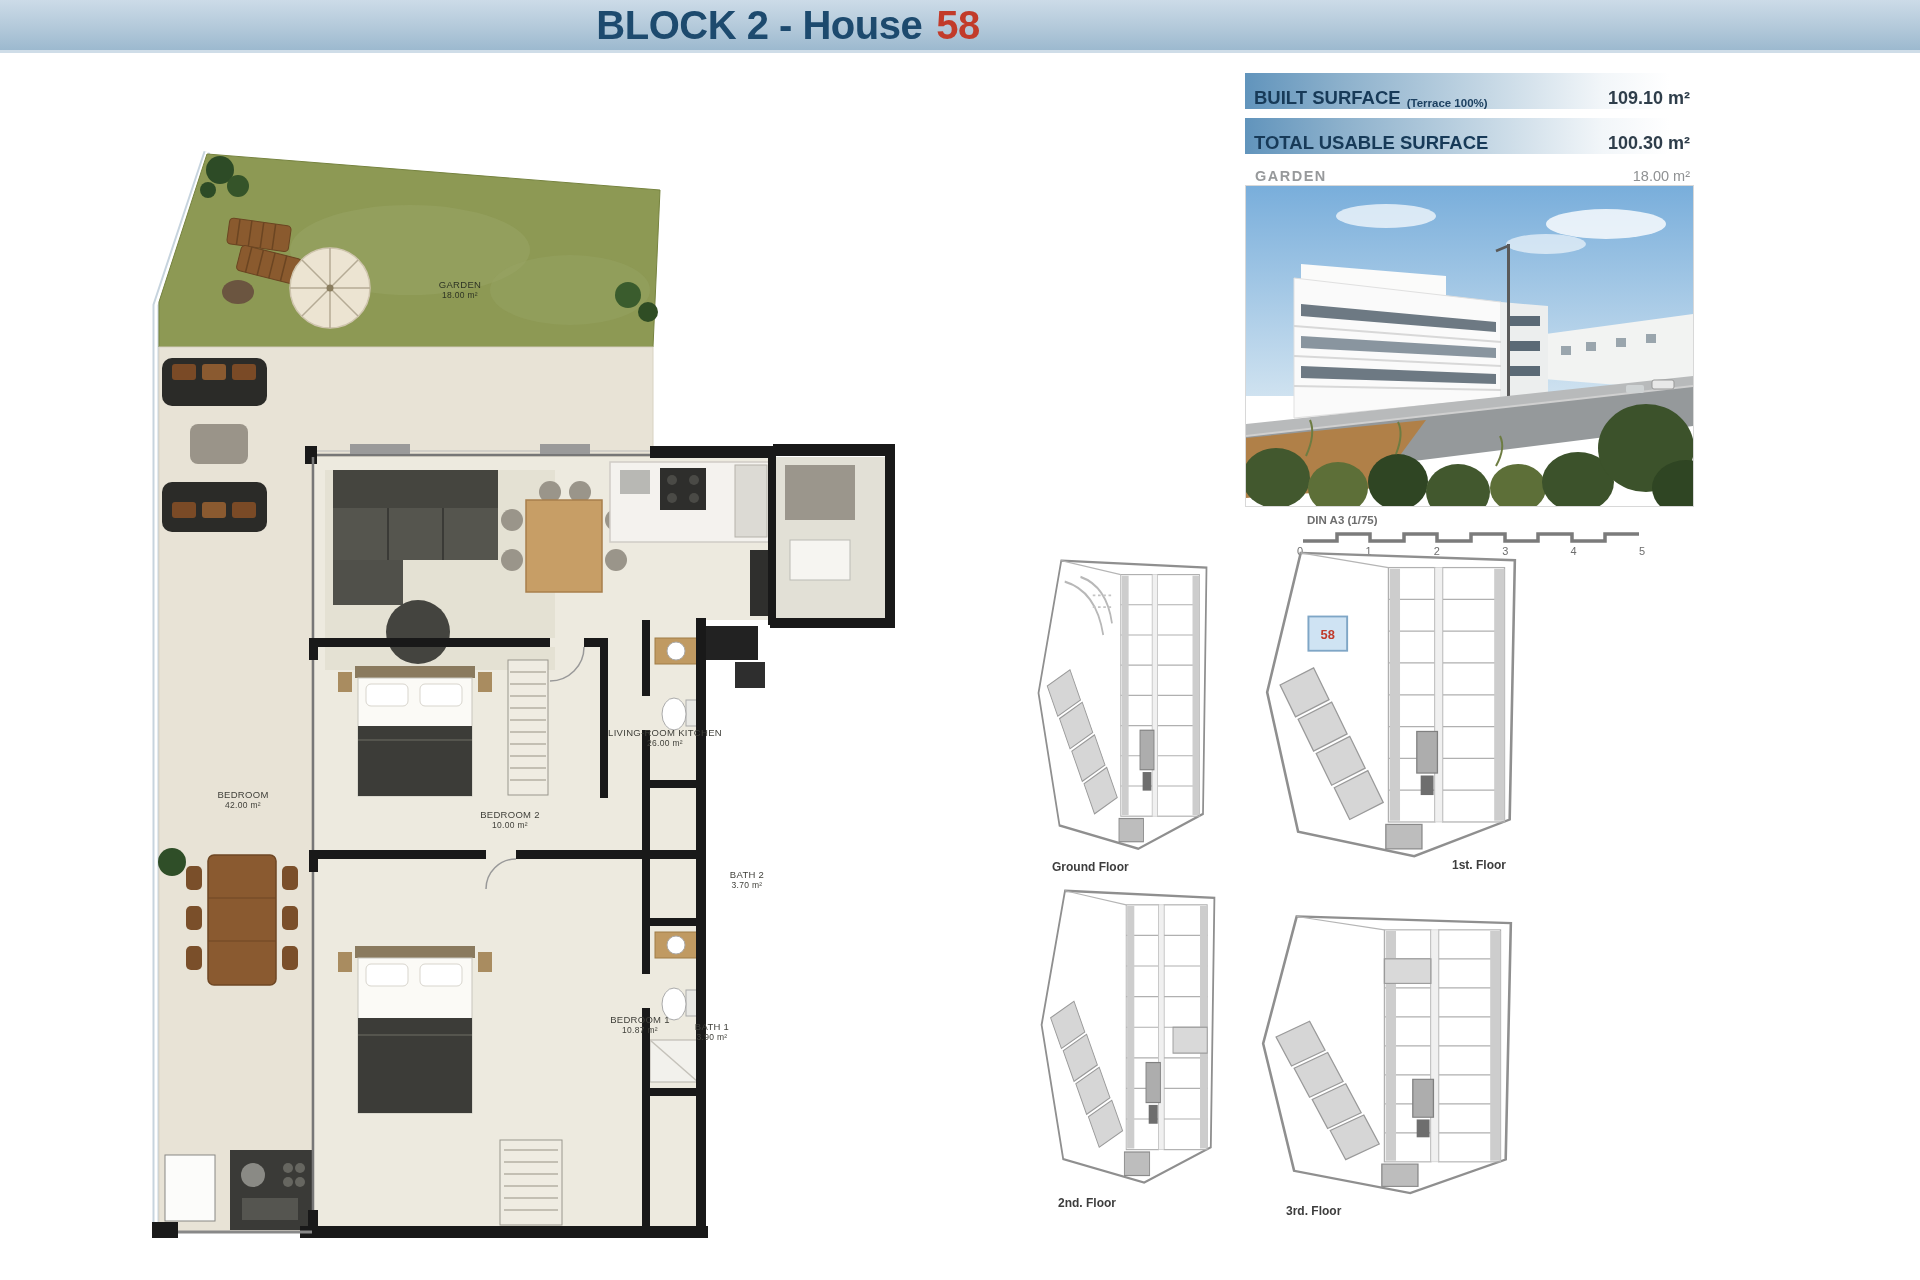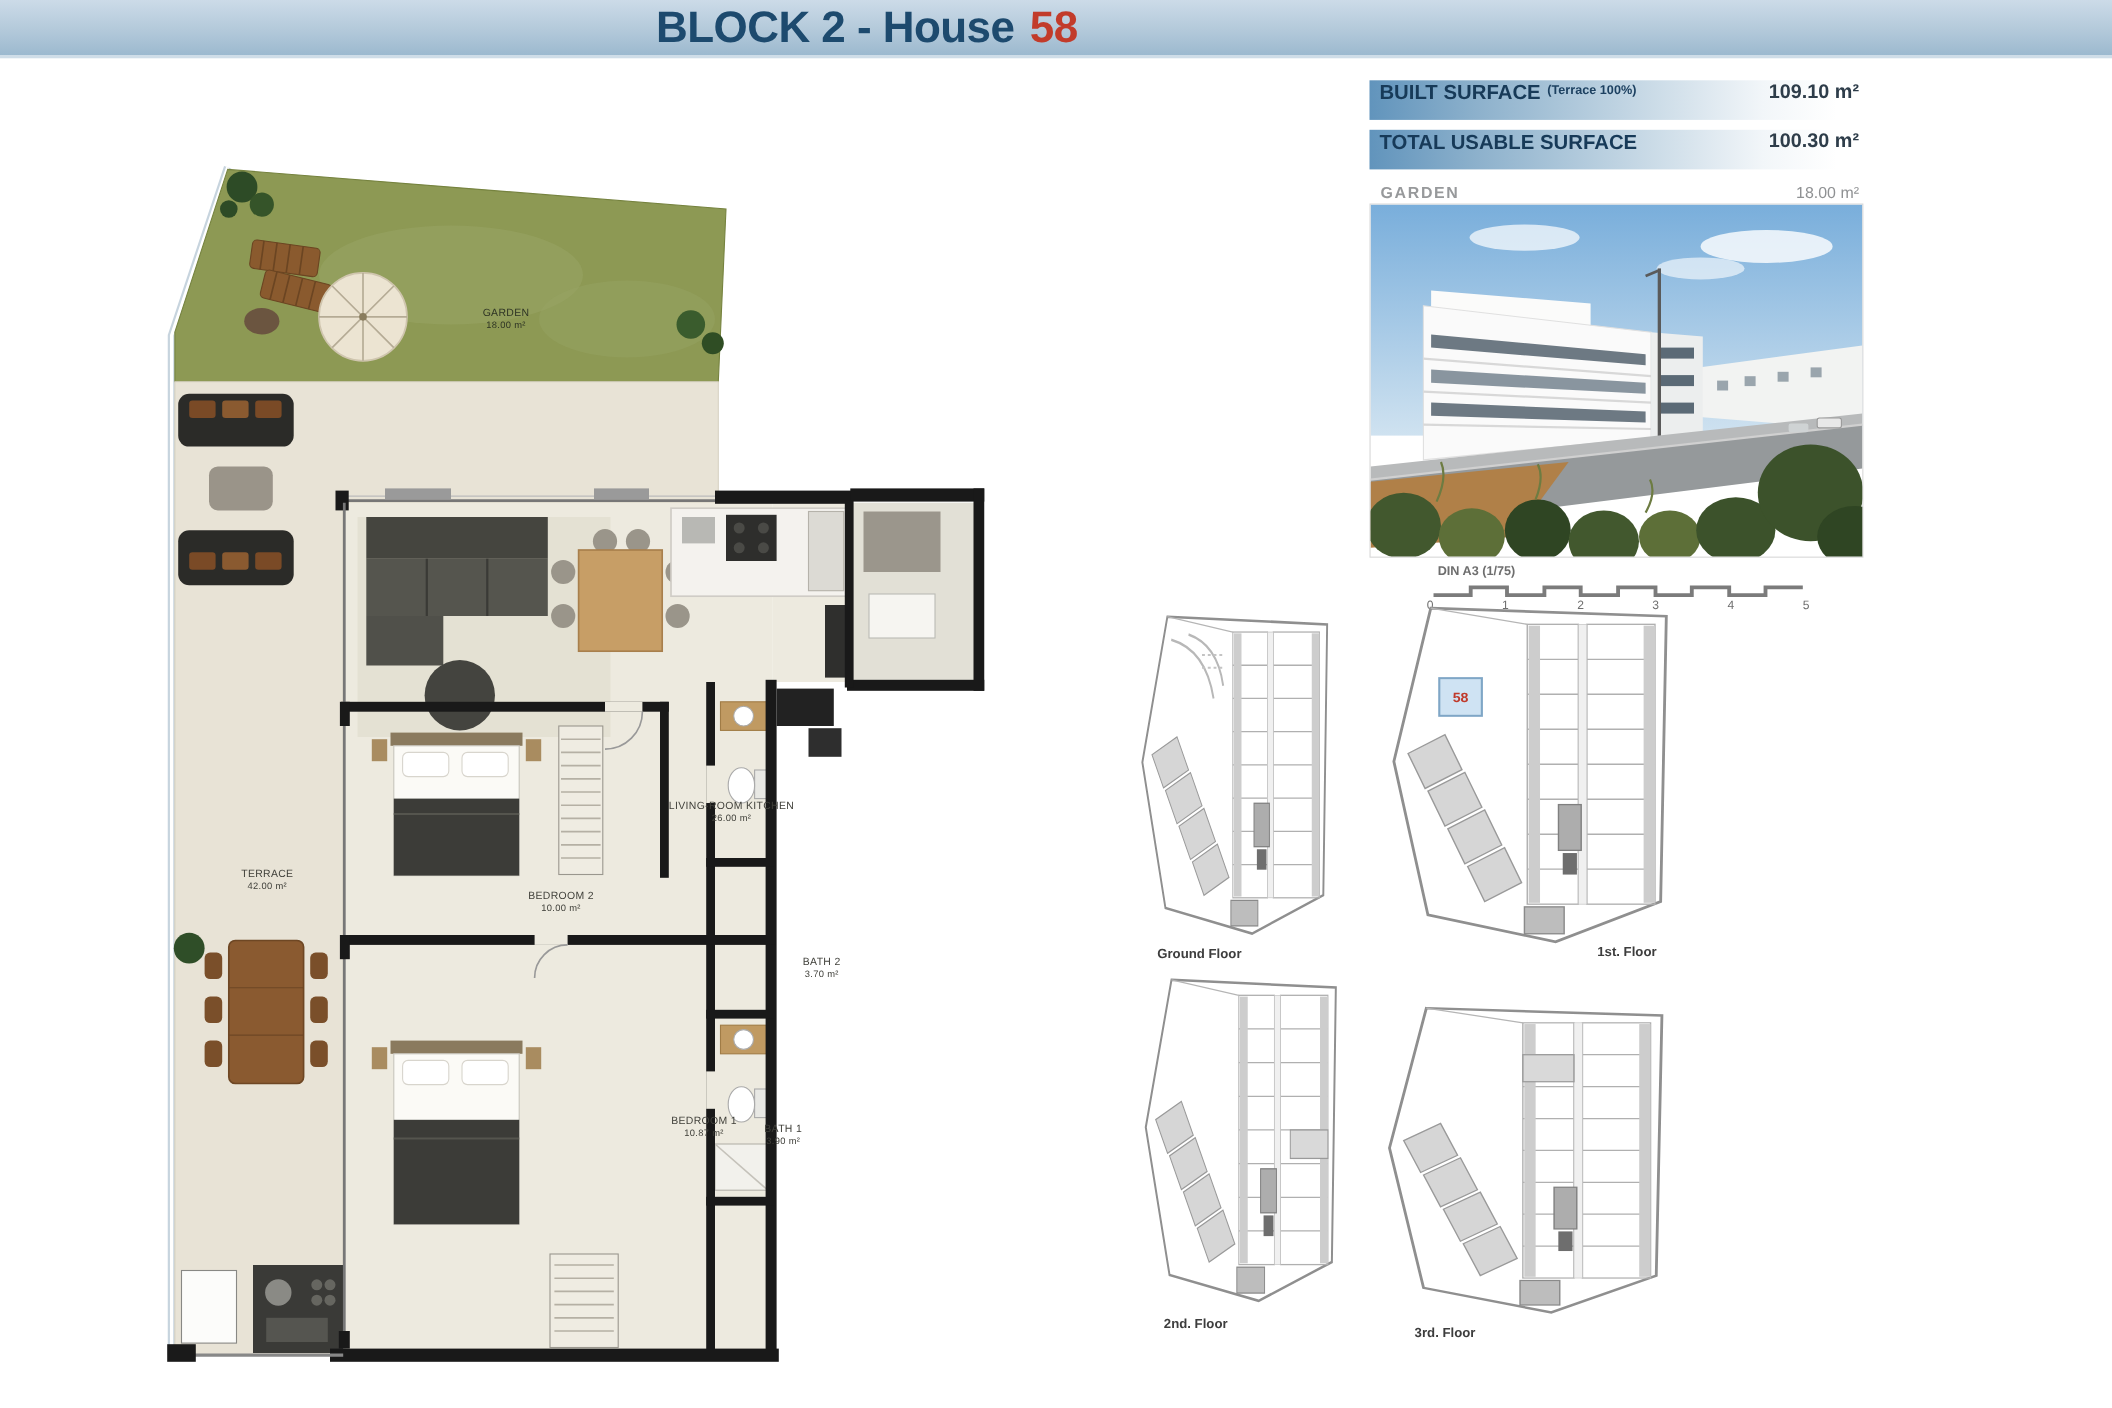--- a/index.html
+++ b/index.html
@@ -17,21 +17,21 @@
   
   .plan{position:absolute;left:150px;top:140px;width:745px;height:1105px;}
   .plan svg{width:100%;height:100%;display:block;}
   .room-label{position:absolute;transform:translate(-50%,-50%);text-align:center;
        font-size:9.5px;line-height:11px;color:#3f3f39;white-space:nowrap;letter-spacing:.3px;}
   .room-label .area{font-size:8.5px;}
   .room-label.on-green{color:#2e3424;}
 
   
   .surf{position:absolute;left:1245px;top:73px;width:447px;}
-  .srow{display:flex;align-items:flex-start;height:36px;margin-bottom:9px;
+  .srow{display:flex;align-items:flex-end;height:36px;margin-bottom:9px;
        background:linear-gradient(90deg,#6194bc 0%,#8db1cc 22%,#c6d8e5 55%,#f2f6f9 80%,#ffffff 95%);}
   .srow .lbl{font-weight:bold;font-size:18.5px;color:#173a58;padding-left:9px;}
   .srow .note{font-size:11.5px;font-weight:bold;color:#1d4161;margin-left:6px;margin-top:3px;}
   .srow .val{margin-left:auto;font-size:18px;font-weight:bold;color:#2e3d4a;padding-right:2px;}
   .grow{display:flex;align-items:center;height:26px;margin-top:2px;}
   .grow .lbl{color:#97999b;font-weight:bold;font-size:14.5px;letter-spacing:1.5px;padding-left:10px;}
   .grow .val{margin-left:auto;color:#8f9193;font-size:14.5px;padding-right:2px;}
 
   
   .photo{position:absolute;left:1245px;top:185px;width:447px;height:320px;border:1px solid #d8d8d8;}
@@ -267,21 +267,21 @@
         <path d="M434,507 a34,34 0 0 1 -34,34" stroke="#999" stroke-width="1.5" fill="none"></path>
         <path d="M366,719 a30,30 0 0 0 -30,30" stroke="#999" stroke-width="1.5" fill="none"></path>
       </g>
     </svg>
 
     <div class="room-label on-green" style="left:310px;top:150px">
       <div>GARDEN</div>
       <div class="area">18.00 m²</div>
     </div>
     <div class="room-label" style="left:93px;top:660px">
-      <div>TERRACE</div>
+      <div>BEDROOM</div>
       <div class="area">42.00 m²</div>
     </div>
     <div class="room-label" style="left:515px;top:598px">
       <div>LIVING-ROOM KITCHEN</div>
       <div class="area">26.00 m²</div>
     </div>
     <div class="room-label" style="left:360px;top:680px">
       <div>BEDROOM 2</div>
       <div class="area">10.00 m²</div>
     </div>

